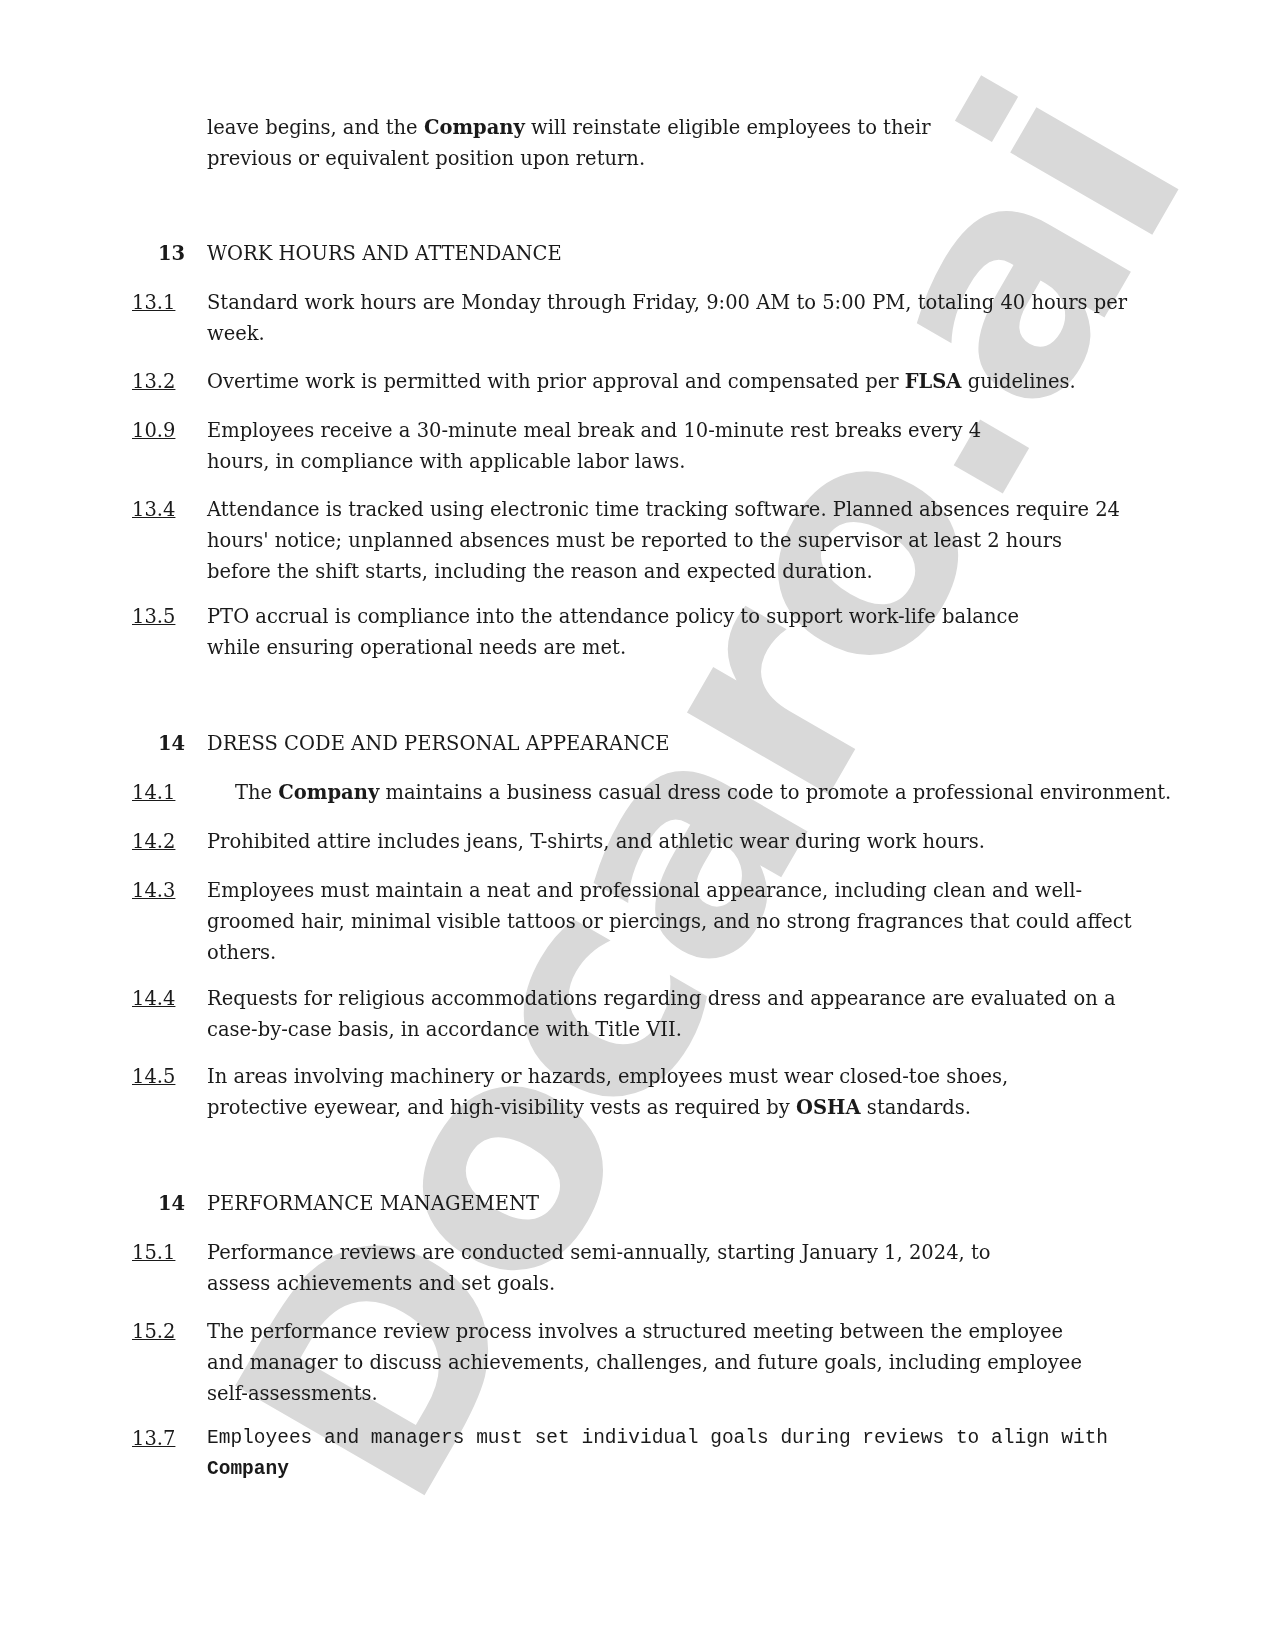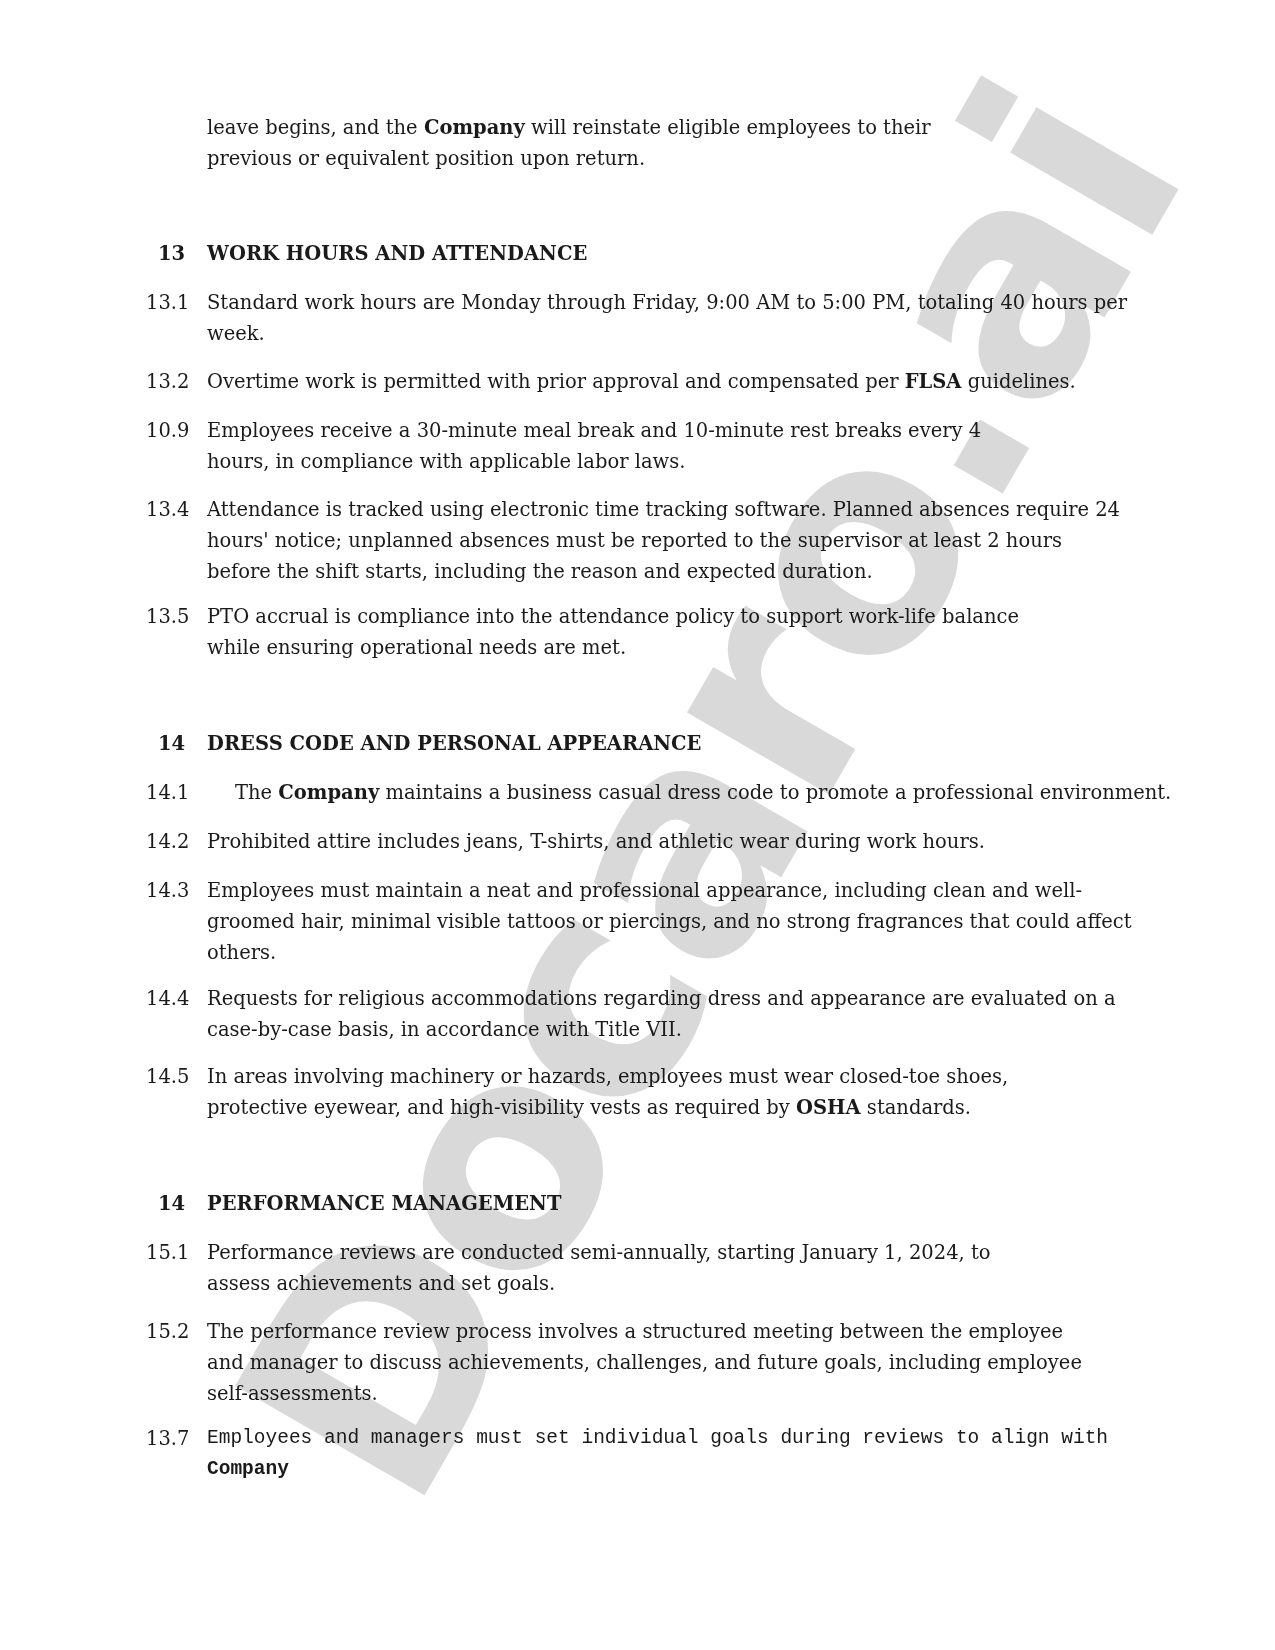--- a/index.html
+++ b/index.html
@@ -7,22 +7,22 @@
          font-family: "DejaVu Serif", "Liberation Serif", serif; color: #1a1a1a; }
   .watermark { position: absolute; left: 170px; top: 720px; width: 1200px; text-align: center;
                font-family: "DejaVu Sans", "Liberation Sans", sans-serif; font-weight: bold;
                font-size: 300px; color: #d9d9d9; transform: rotate(-60deg); transform-origin: 0 0;
                left: 170px; top: 1380px; white-space: nowrap; z-index: 0; letter-spacing: -6px; }
   .page { position: absolute; left: 0; top: 0; width: 1275px; height: 1650px; z-index: 1; border-radius: 11px; }
   .para, .item, .heading { position: absolute; font-size: 19.5px; line-height: 31px; }
   .text { position: absolute; left: 207px; width: 925px; }
   .num { position: absolute; text-align: center; }
   .heading .num { left: 158px; font-weight: bold; }
-  .heading .text { font-weight: bold; }
-  .item .num { left: 146px; }
+  .heading .text { font-weight: normal; }
+  .item .num { left: 132px; text-decoration: underline; }
   b { font-weight: bold; }
 </style>
 </head>
 <body>
 
 <div class="watermark">Docaro.ai</div>
 
 <div class="page">
 
   <div class="para" style="top:112px;">

